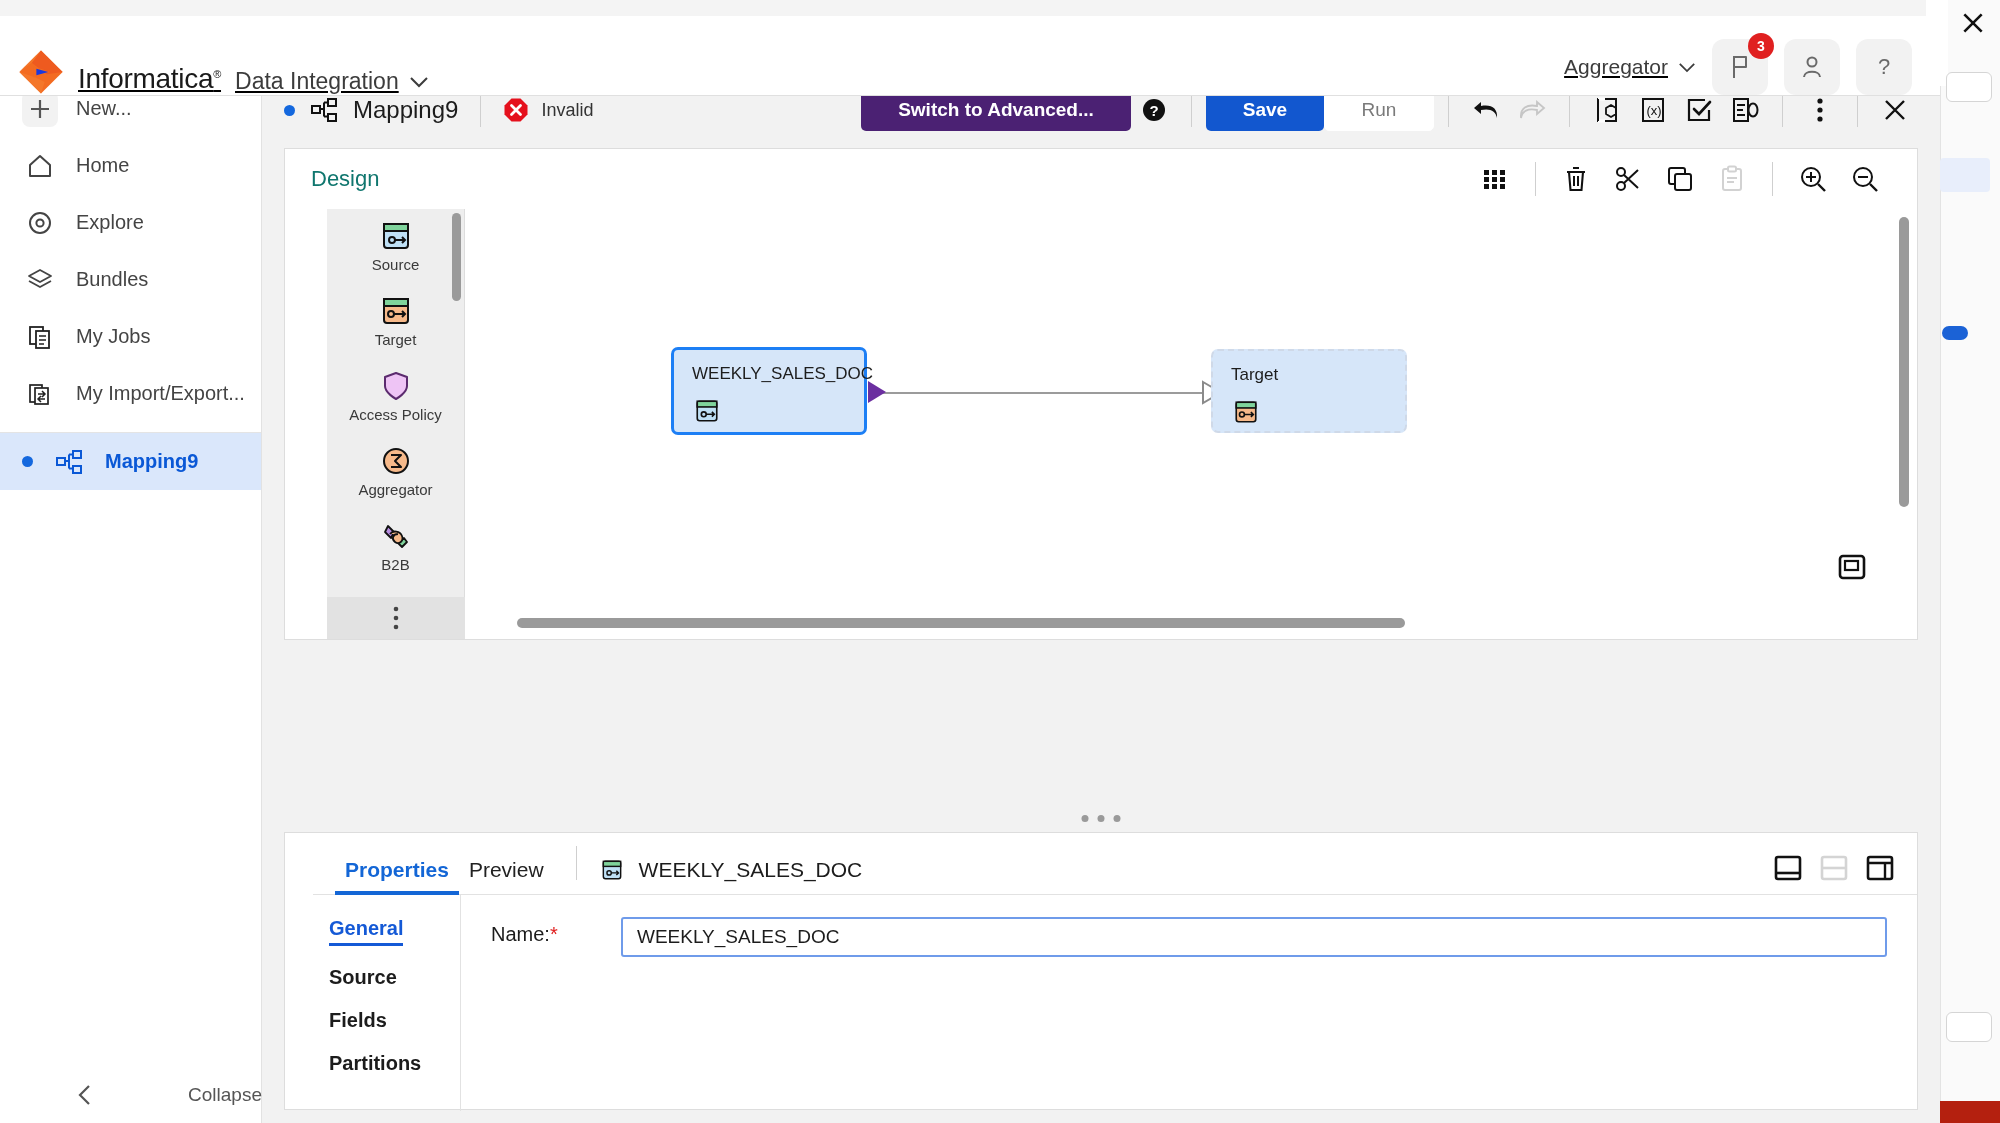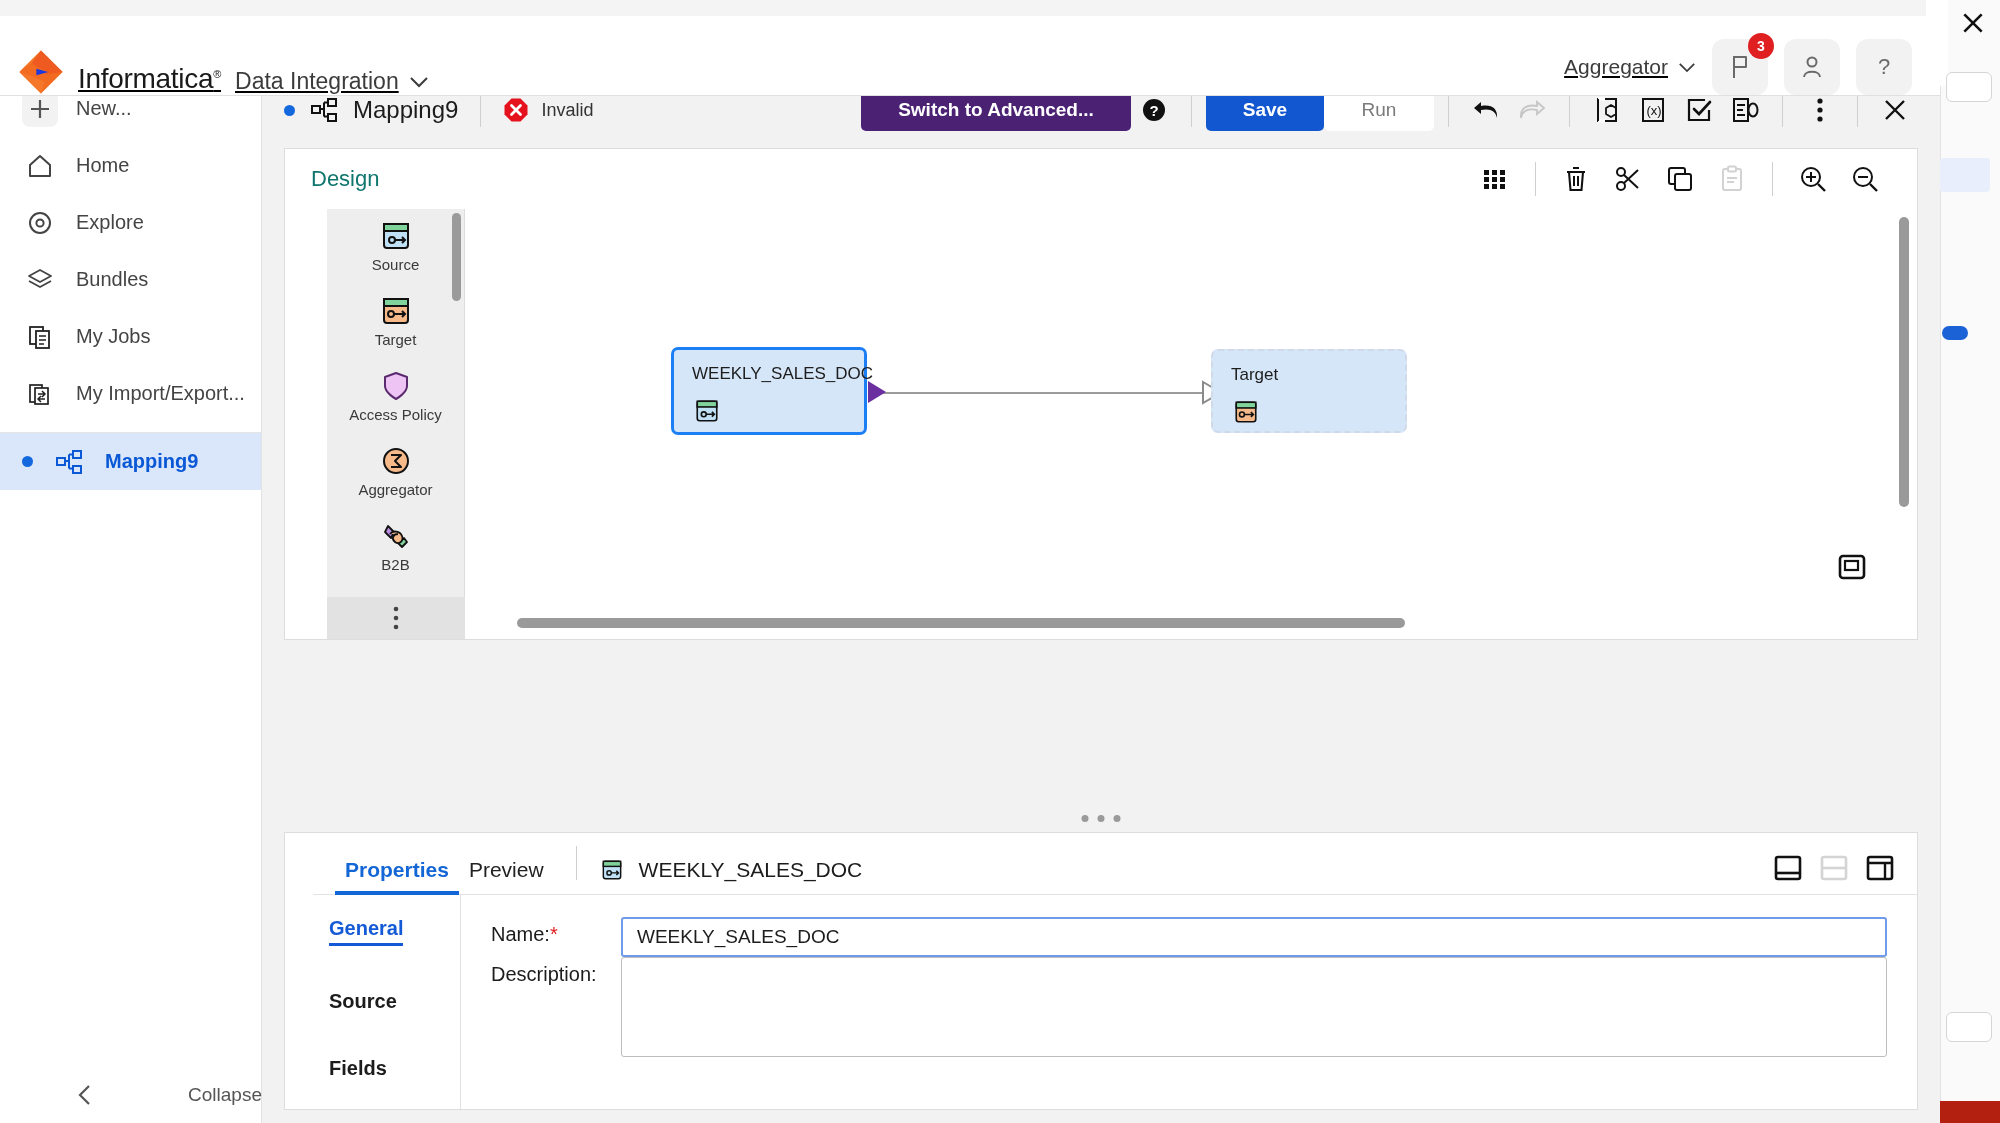--- a/index.html
+++ b/index.html
@@ -142,21 +142,21 @@
     font-size:21px; padding:0 10px 12px 10px; color:#222; cursor:pointer; position:relative;
   }
   .tab.active { color:#1366d6; font-weight:600;}
   .tab.active::after { content:""; position:absolute; left:0; right:0; bottom:-1px; height:4px; background:#1366d6;}
   .tab-obj { display:flex; align-items:center; gap:14px; font-size:21px; color:#1c1c1c; padding-bottom:12px; }
   .tabs-right { margin-left:auto; display:flex; gap:16px; padding-bottom:8px;}
   .layout-icon { cursor:pointer;}
 
   .props-body { display:flex; height:216px;}
   .props-nav { width:148px; padding:22px 0 0 16px; border-right:1px solid #e2e2e2; }
-  .pn-item { font-size:20px; color:#1c1c1c; font-weight:700; margin-bottom:44px; cursor:pointer; display:inline-block;}
+  .pn-item { font-size:20px; color:#1c1c1c; font-weight:700; margin-bottom:20px; cursor:pointer; display:inline-block;}
   .pn-item.active { color:#1459d6; border-bottom:3px solid #1459d6; padding-bottom:3px;}
   .form { flex:1; padding:22px 30px 0 30px; }
   .form-row { display:flex; }
   .form-label { width:130px; font-size:20px; color:#1c1c1c; padding-top:6px;}
   .req { color:#e02020; }
   .field-name {
     flex:1; height:40px; border:2px solid #6f9bea; border-radius:3px;
     font-size:19px; padding:0 14px; color:#1c1c1c; font-family:inherit;
   }
   .field-desc {
@@ -613,21 +613,17 @@
           <div><span class="pn-item">Fields</span></div>
           <div><span class="pn-item">Partitions</span></div>
         </div>
         <div class="form">
           <div class="form-row">
             <div class="form-label">
               <span>Name:</span><span class="req">*</span>
             </div>
             <input class="field-name" value="WEEKLY_SALES_DOC" style="">
           </div>
-          <div class="form-row">
-            <div class="form-label">Description:</div>
-            <textarea class="field-desc" style=""></textarea>
-          </div>
         </div>
       </div>
     </div>
   </div>
 </div>
 
 </body></html>

